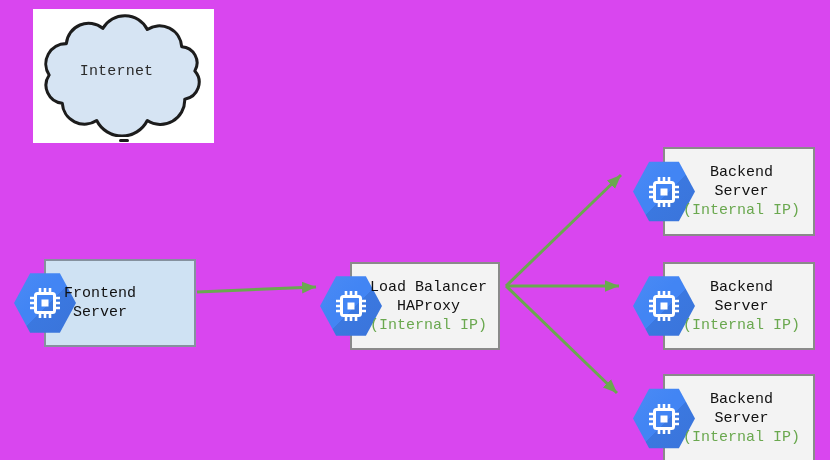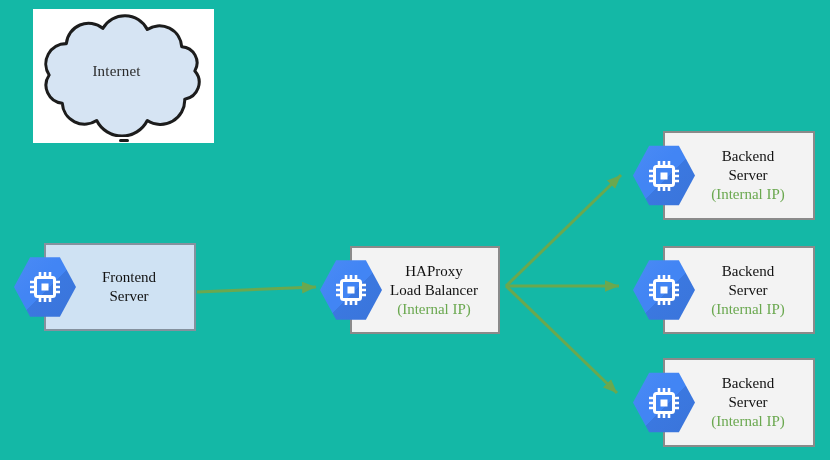--- a/index.html
+++ b/index.html
@@ -1,38 +1,38 @@
 <!DOCTYPE html>
 <html><head>
 <meta charset="utf-8">
 <style>
   html,body { margin:0; padding:0; background:#000; }
   .stage {
-    position:relative; width:830px; height:460px; background:#14b8a6;
-    font-family:Liberation Serif, serif; overflow:hidden;
+    position:relative; width:830px; height:460px; background:#d946ef;
+    font-family:Liberation Mono, monospace; overflow:hidden;
   }
 
   
   .cloud-panel { position:absolute; left:33px; top:9px; width:181px; height:134px; background:#ffffff; }
   .cloud-svg { position:absolute; left:3px; top:4px; }
   .cloud-label {
     position:absolute; left:0; right:14px; top:54px; text-align:center;
     font-size:15px; color:#2b2b2b; letter-spacing:0.2px;
   }
   .cloud-tick { position:absolute; left:86px; top:130px; width:10px; height:3px; background:#1c1c1c; border-radius:2px; }
 
   
   .arrows { position:absolute; left:0; top:0; pointer-events:none; }
 
   
   .node {
     position:absolute; box-sizing:border-box;
     background:#f3f3f3; border:2px solid #8a8a8a;
-    display:flex; align-items:center; justify-content:center;
-    text-align:center; font-size:15px; line-height:19px; color:#111111;
+    display:flex; align-items:center; justify-content:flex-start;
+    text-align:center; font-size:15px; line-height:19px; color:#111111;margin-top:16px;
   }
   .node.frontend { background:#cfe2f3; border-color:#85919e; }
   .node-text { position:relative; padding-left:18px; }
   .ip-green { color:#6aa84f; }
   .ip-black { color:#111111; }
 
   
   .hex-icon {
     position:absolute; left:-32px; top:50%; transform:translateY(-50%);
     width:62px; height:62px;
@@ -109,22 +109,22 @@
             <line x1="2" y1="22" x2="8" y2="22"></line>
           <line x1="26" y1="12" x2="32" y2="12"></line>
             <line x1="26" y1="17" x2="32" y2="17"></line>
             <line x1="26" y1="22" x2="32" y2="22"></line>
         </g>
         <rect x="7.5" y="7.5" width="19" height="19" rx="2" fill="none" stroke="#ffffff" stroke-width="3"></rect>
         <rect x="13.5" y="13.5" width="7" height="7" fill="#ffffff"></rect>
       </svg>
     </div>
     <div class="node-text">
+      <div>Load Balancer</div>
       <div>HAProxy</div>
-      <div>Load Balancer</div>
       <div class="ip-green">(Internal IP)</div>
     </div>
   </div>
 
   <div class="node" style="left:663px; top:131px; width:152px; height:89px;">
     <div class="hex-icon">
       <svg width="34" height="34" viewBox="0 0 34 34">
         <g stroke="#ffffff" stroke-width="2.6">
           <line x1="12" y1="2" x2="12" y2="8"></line>
             <line x1="17" y1="2" x2="17" y2="8"></line>

